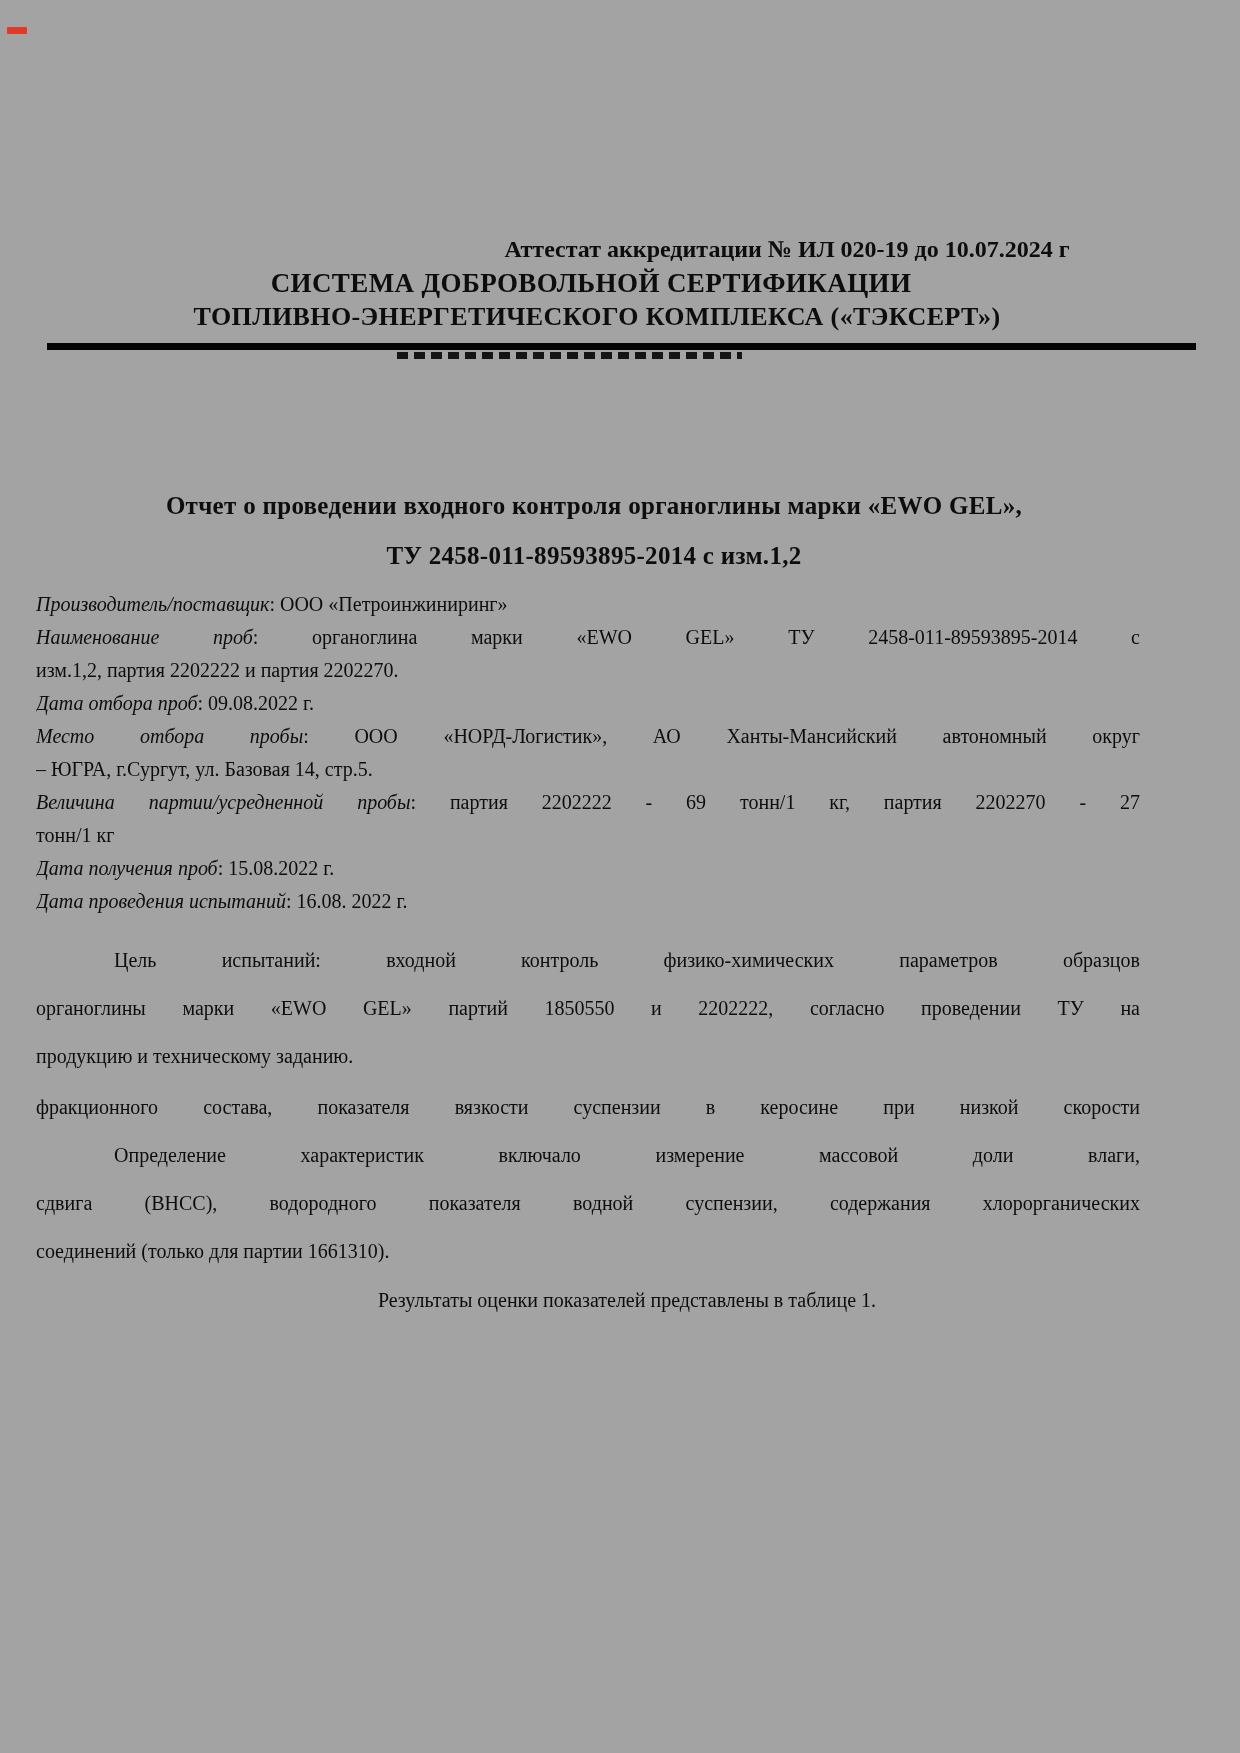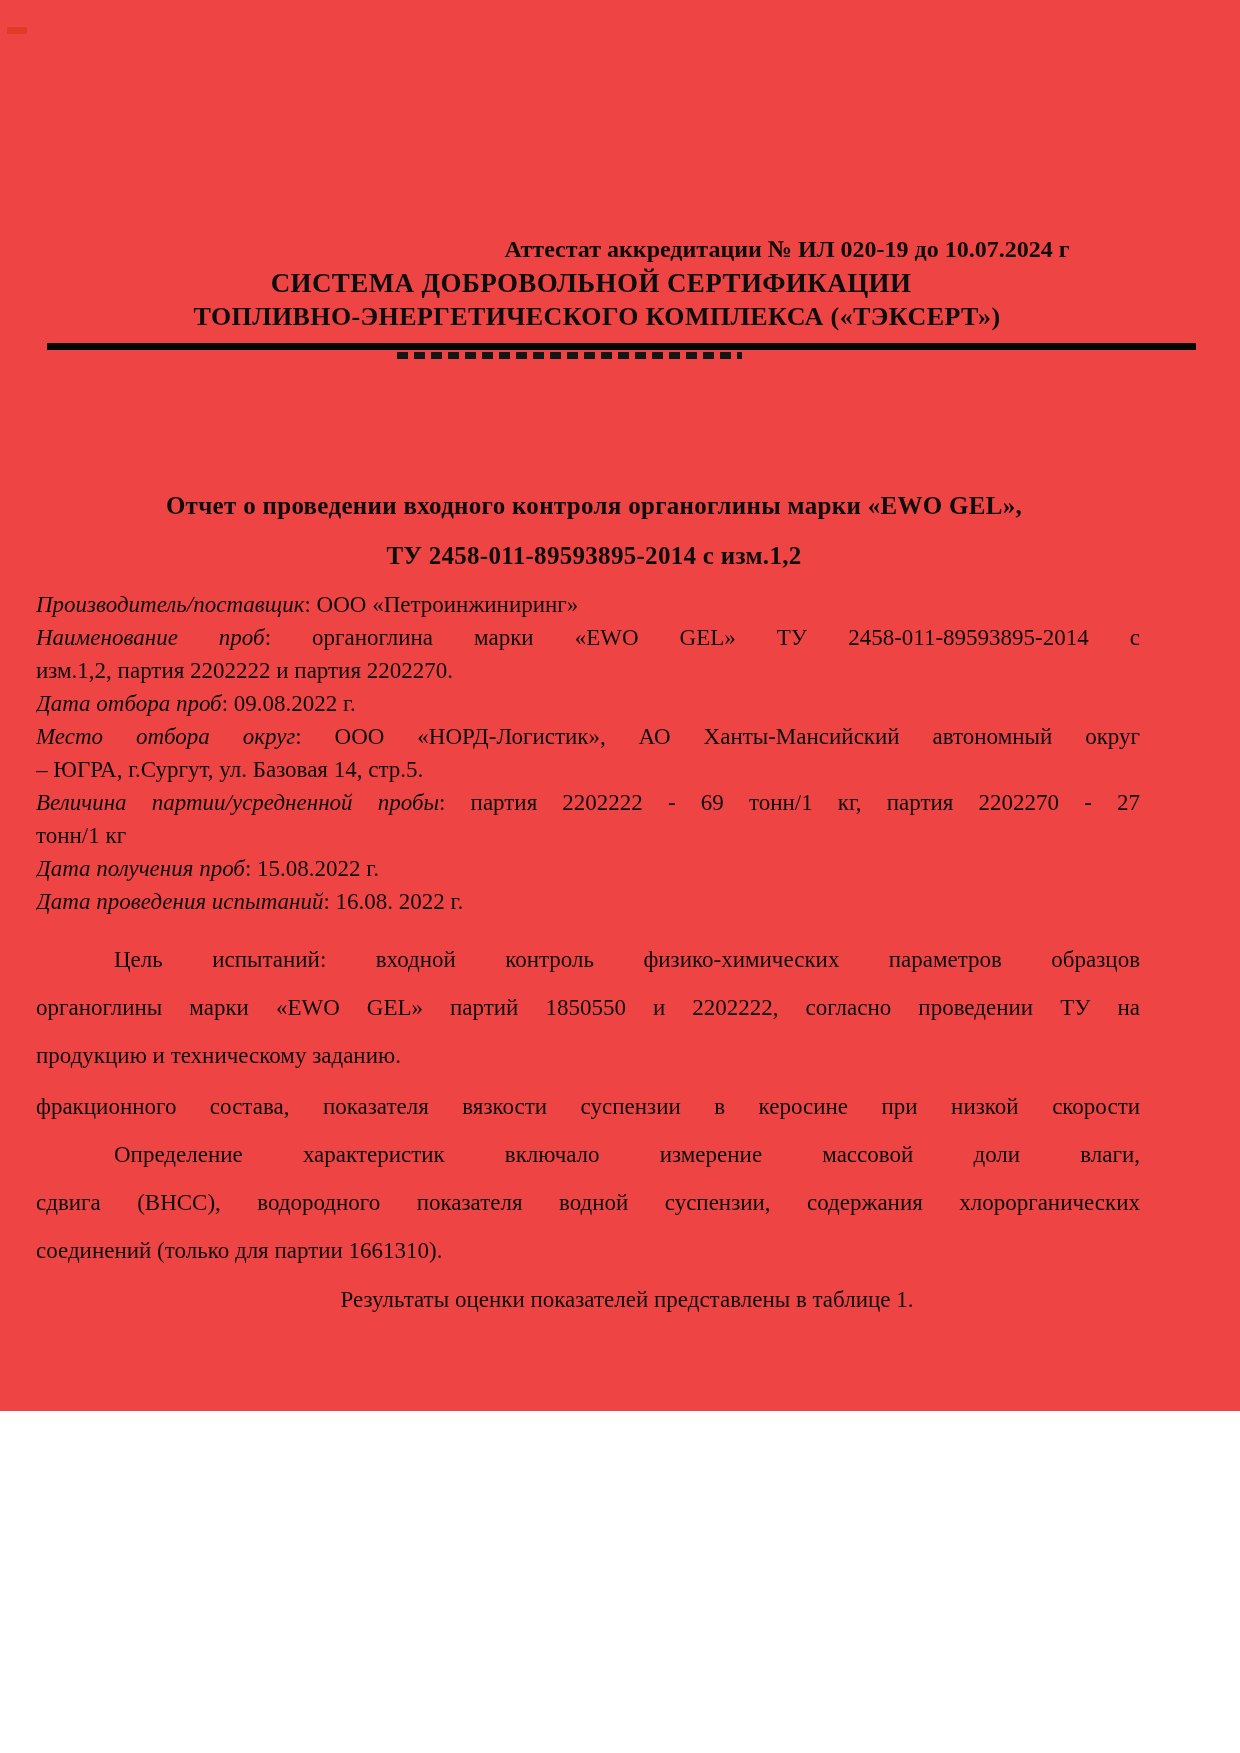--- a/index.html
+++ b/index.html
@@ -1,20 +1,20 @@
 <!DOCTYPE html>
 <html><head>
 <meta charset="utf-8">
 <style>
   html, body { margin: 0; padding: 0; background: #ffffff; }
   .page {
     position: relative;
     width: 1240px;
-    height: 1411px;
-    background: #ef4444;
+    height: 1753px;
+    background: #a3a3a3;
     overflow: hidden;
     font-family: "Liberation Serif", "DejaVu Serif", serif;
     color: #0d0d0d;
   }
 
   
   .red-mark {
     position: absolute;
     left: 7px; top: 27px;
     width: 20px; height: 7px;
@@ -61,21 +61,21 @@
     letter-spacing: 0.3px;
   }
   .t1 { top: 492px; }
   .t2 { top: 542px; }
 
   
   .textblock {
     position: absolute;
     left: 36px;
     width: 1104px;
-    font-size: 23px;
+    font-size: 20px;
   }
   .info-block { top: 588px; line-height: 33px; }
   .para { line-height: 48px; }
   .goal-block { top: 936px; }
   .det-block { top: 1083px; }
   .res-block { top: 1276px; }
 
   .line { height: 33px; overflow: hidden; }
   .para .line { height: 48px; }
   .line.j { text-align: justify; text-align-last: justify; }
@@ -98,21 +98,21 @@
   <div class="clip-artifact"></div>
 
   <div class="tline t1">Отчет о проведении входного контроля органоглины марки «EWO GEL»,</div>
   <div class="tline t2">ТУ 2458-011-89593895-2014 с изм.1,2</div>
 
   <div class="textblock info-block">
     <div class="line"><span class="lab">Производитель/поставщик</span><span>: ООО «Петроинжиниринг»</span></div>
     <div class="line j"><span class="lab">Наименование проб</span><span>: органоглина марки «EWO GEL»  ТУ 2458-011-89593895-2014 с</span></div>
     <div class="line"><span>изм.1,2, партия 2202222 и партия 2202270.</span></div>
     <div class="line"><span class="lab">Дата отбора проб</span><span>: 09.08.2022 г.</span></div>
-    <div class="line j"><span class="lab">Место отбора округ</span><span>: ООО «НОРД-Логистик», АО Ханты-Мансийский автономный округ</span></div>
+    <div class="line j"><span class="lab">Место отбора пробы</span><span>: ООО «НОРД-Логистик», АО Ханты-Мансийский автономный округ</span></div>
     <div class="line"><span>– ЮГРА, г.Сургут, ул. Базовая 14, стр.5.</span></div>
     <div class="line j"><span class="lab">Величина партии/усредненной пробы</span><span>: партия 2202222 - 69 тонн/1 кг, партия 2202270 - 27</span></div>
     <div class="line"><span>тонн/1 кг</span></div>
     <div class="line"><span class="lab">Дата получения проб</span><span>: 15.08.2022 г.</span></div>
     <div class="line"><span class="lab">Дата проведения испытаний</span><span>: 16.08. 2022 г.</span></div>
   </div>
 
   <div class="textblock para goal-block">
     <div class="line j indent"><span class="bold">Цель испытаний</span><span>: входной контроль физико-химических параметров образцов</span></div>
     <div class="line j"><span>органоглины марки «EWO GEL» партий </span><span class="bold">1850550</span><span> и </span><span class="bold">2202222</span><span>, согласно проведении ТУ на</span></div>

